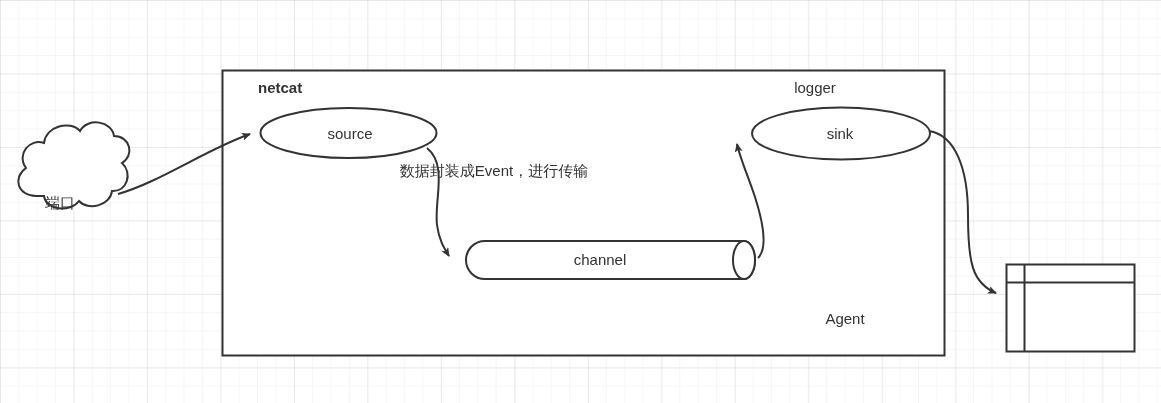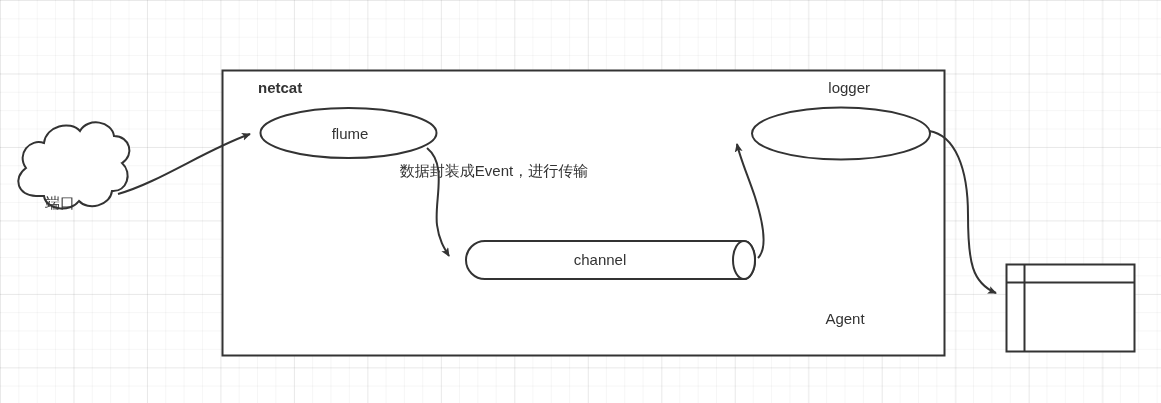--- a/index.html
+++ b/index.html
@@ -40,21 +40,21 @@
   }
   #title-label {
     left: 421px;
     top: 19px;
     width: 320px;
     font-size: 15px;
   }
   #cloud-label { left: 20px; top: 193px; width: 80px; }
   #netcat-label { left: 258px; top: 78px; width: 110px; text-align: left; font-weight: bold; }
   #source-label { left: 280px; top: 124px; width: 140px; }
-  #logger-label { left: 760px; top: 78px; width: 110px; text-align: right; }
+  #logger-label { left: 760px; top: 78px; width: 110px; text-align: center; }
   #sink-label { left: 790px; top: 124px; width: 100px; }
   #channel-label { left: 500px; top: 250px; width: 200px; }
   #event-label {
     left: 384px;
     top: 160px;
     width: 220px;
     line-height: 21px;
   }
   #agent-label { left: 790px; top: 309px; width: 110px; }
   #output-label {
@@ -110,24 +110,25 @@
     <path d="M 758 258 C 768 248, 763 222, 755 197 C 748 176, 740 158, 737 144" fill="none" stroke="#333333" stroke-width="2" marker-end="url(#arrowFilled)"></path>
 
     <path d="M 929 131 C 955 135, 968 168, 968 215 C 968 262, 972 283, 996 293" fill="none" stroke="#333333" stroke-width="2" marker-end="url(#arrowFilled)"></path>
   </svg>
 
 
   <div class="lbl" id="cloud-label">端口</div>
 
   <div class="lbl" id="netcat-label">netcat</div>
 
-  <div class="lbl" id="source-label">flume</div>
+  <div class="lbl" id="source-label">source</div>
 
   <div class="lbl" id="logger-label">logger</div>
 
+  <div class="lbl" id="sink-label">sink</div>
 
   <div class="lbl" id="channel-label">channel</div>
 
   <div class="lbl" id="event-label">数据封装成Event，进行传输</div>
 
   <div class="lbl" id="agent-label">Agent</div>
 
 
 </div>
 

